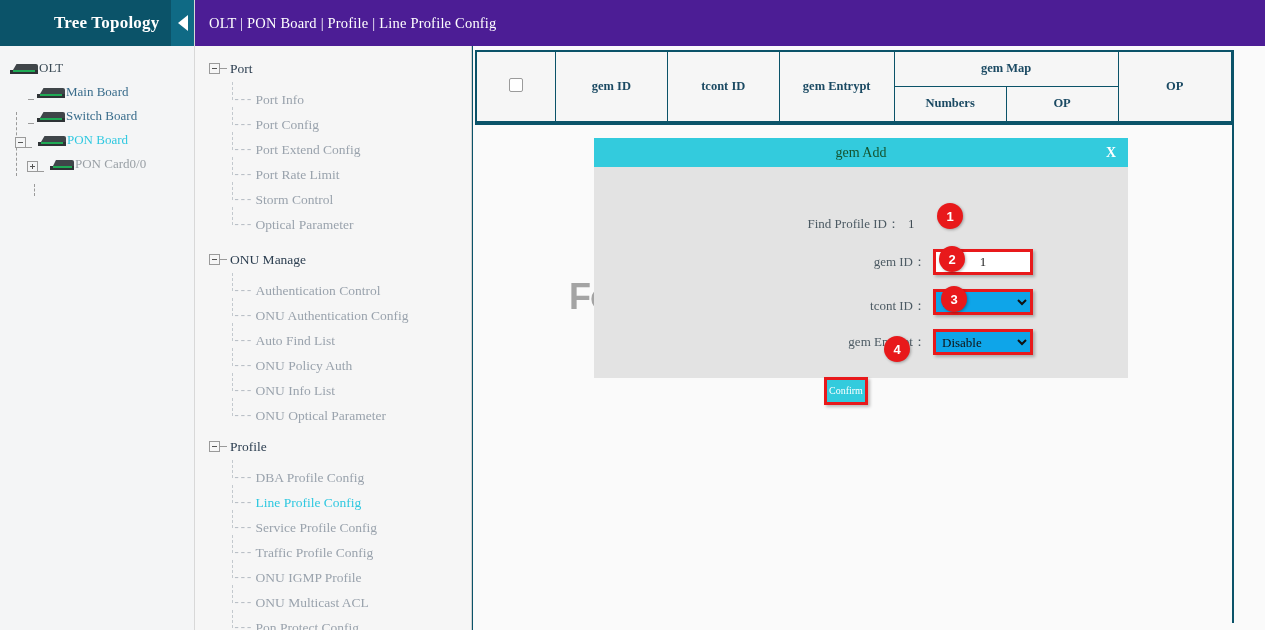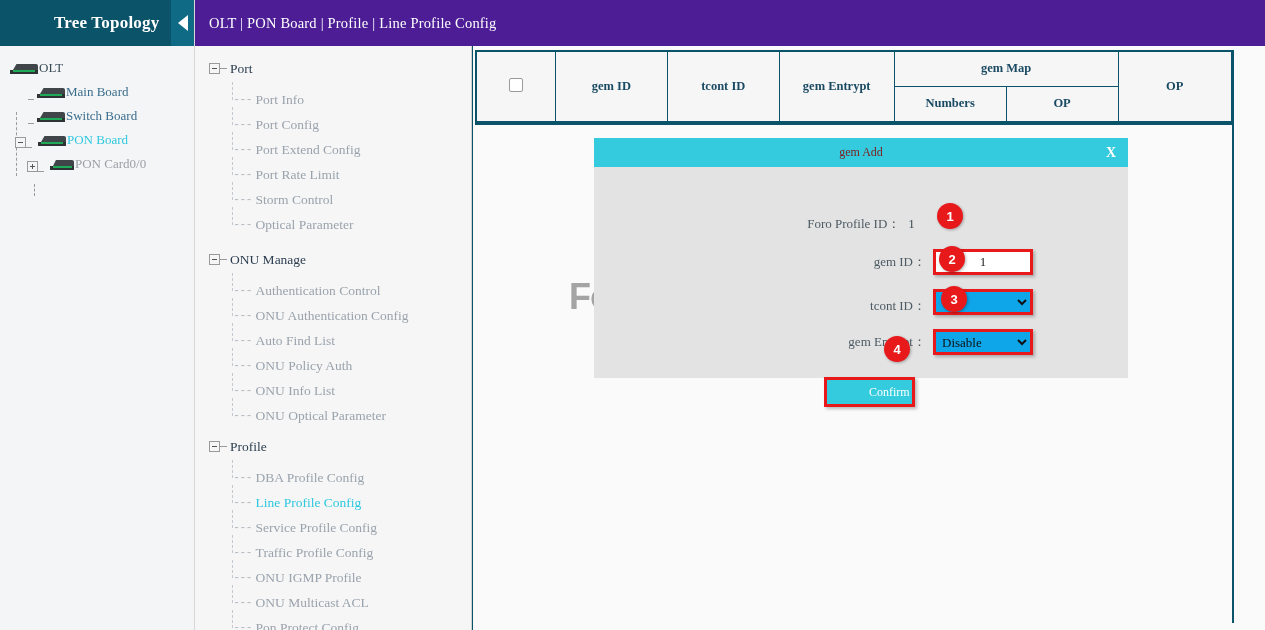--- a/index.html
+++ b/index.html
@@ -265,22 +265,22 @@
     background: #e3e3e3;
     z-index: 40;
   }
   #modal-title-bar {
     position: relative;
     height: 29px;
     background: #33cbdd;
     display: flex; align-items: center; justify-content: center;
   }
   #modal-title-bar .mtitle {
-    color: #7f1d1d;
-    font-size: 12px;
+    color: #14532d;
+    font-size: 14px;
   }
   #modal-close {
     position: absolute; right: 12px; top: 0;
     height: 29px;
     display: flex; align-items: center;
     color: #ffffff; font-size: 14px; font-weight: bold;
     cursor: pointer;
   }
   #modal-body { position: relative; height: 211px; }
 
@@ -350,25 +350,24 @@
 
   #confirm-wrap {
     position: absolute;
     left: 230px; top: 210px;
   }
   #btn-confirm {
     border: 0; outline: 0;
     background: #33cbdd;
     color: #ffffff;
     font-family: "Liberation Serif", serif;
-    font-size: 12px;
+    font-size: 10px;
     padding: 6px 2px;
     cursor: pointer;
     line-height: 1;
-    margin-left: 40px;
   }
 </style>
 </head>
 <body>
 
 <div id="app">
 
   <div id="tree-panel">
     <div id="tree-header">
       <span class="title">Tree Topology</span>
@@ -603,21 +602,21 @@
   </div>
 
   <div id="modal">
     <div id="modal-title-bar">
       <span class="mtitle">gem Add</span>
       <span id="modal-close">X</span>
     </div>
     <div id="modal-body">
 
       <div class="frow" id="row-lineprofile">
-        <span class="flabel">Foro Profile ID：</span>
+        <span class="flabel">Find Profile ID：</span>
         <span class="fstatic">1</span>
       </div>
 
       <div class="frow" id="row-gemid">
         <span class="flabel lbl-cell">gem ID：</span>
         <span class="hl-box">
           <input class="txt" type="text" value="1" style="">
         </span>
       </div>
 

